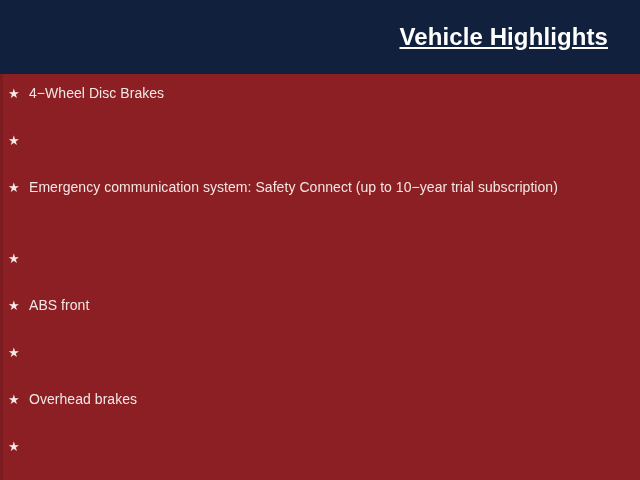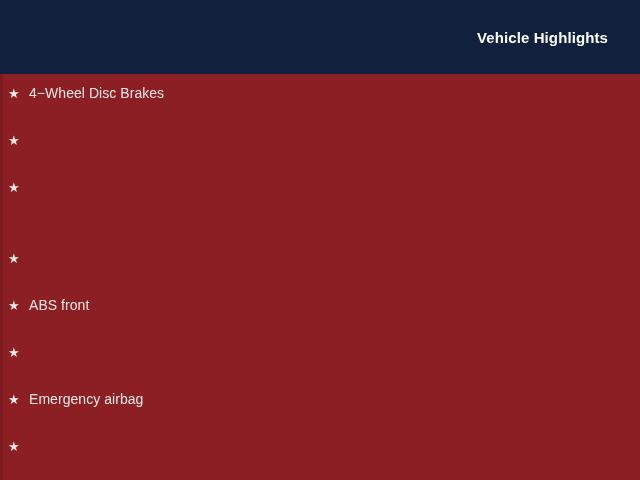--- a/index.html
+++ b/index.html
@@ -33,25 +33,26 @@
     background: #10203d;
     box-sizing: border-box;
     display: flex;
     align-items: center;
     justify-content: flex-end;
     padding-right: 32px;
   }
 
   #header-title {
     color: #ffffff;
-    font-size: 15px;
+    font-size: 24px;
     font-weight: bold;
     letter-spacing: 0.1px;
     line-height: 1;
     white-space: nowrap;
+    text-decoration: underline;
   }
 
   
   #body {
     position: absolute;
     left: 0;
     top: 74px;
     width: 640px;
     height: 406px;
     background: #8c1f23;
@@ -125,38 +126,39 @@
         <span class="bullet-star">★</span>
         <span class="item-label">4−Wheel Disc Brakes</span>
       </li>
 
       <li class="list-item">
         <span class="bullet-star">★</span>
       </li>
 
       <li class="list-item two-line">
         <span class="bullet-star">★</span>
+        <span class="item-label">Emergency communication system: Safety Connect (up to 10−year trial subscription)</span>
       </li>
 
       <li class="list-item">
         <span class="bullet-star">★</span>
       </li>
 
       <li class="list-item">
         <span class="bullet-star">★</span>
         <span class="item-label">ABS front</span>
       </li>
 
       <li class="list-item">
         <span class="bullet-star">★</span>
       </li>
 
       <li class="list-item">
         <span class="bullet-star">★</span>
-        <span class="item-label">Emergency airbag</span>
+        <span class="item-label">Overhead brakes</span>
       </li>
 
       <li class="list-item">
         <span class="bullet-star">★</span>
       </li>
 
     </ul>
   </div>
 
 </div>

